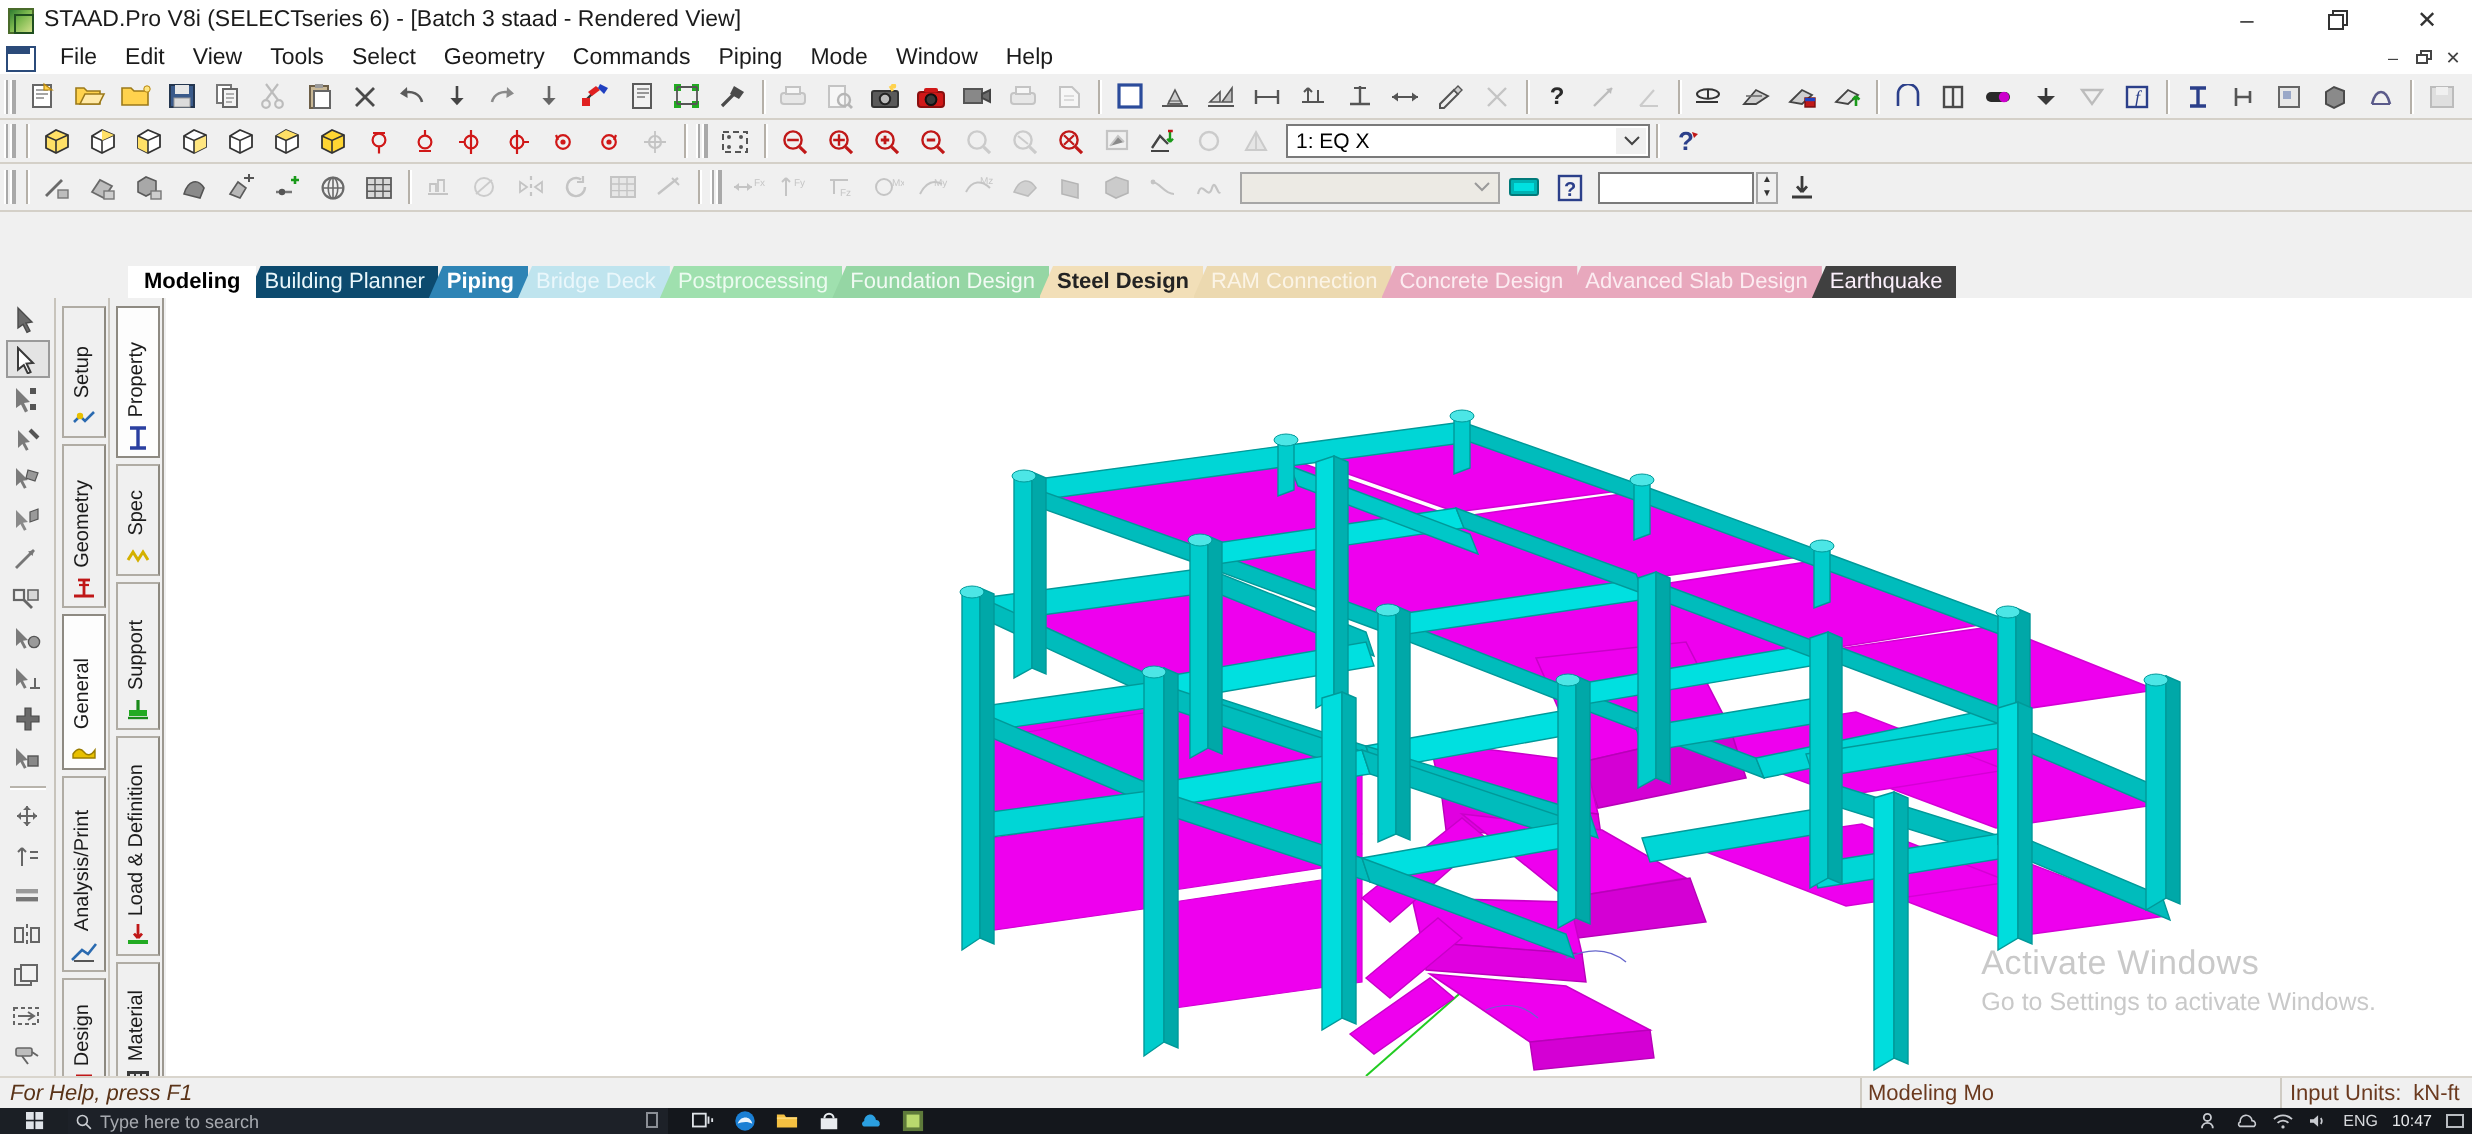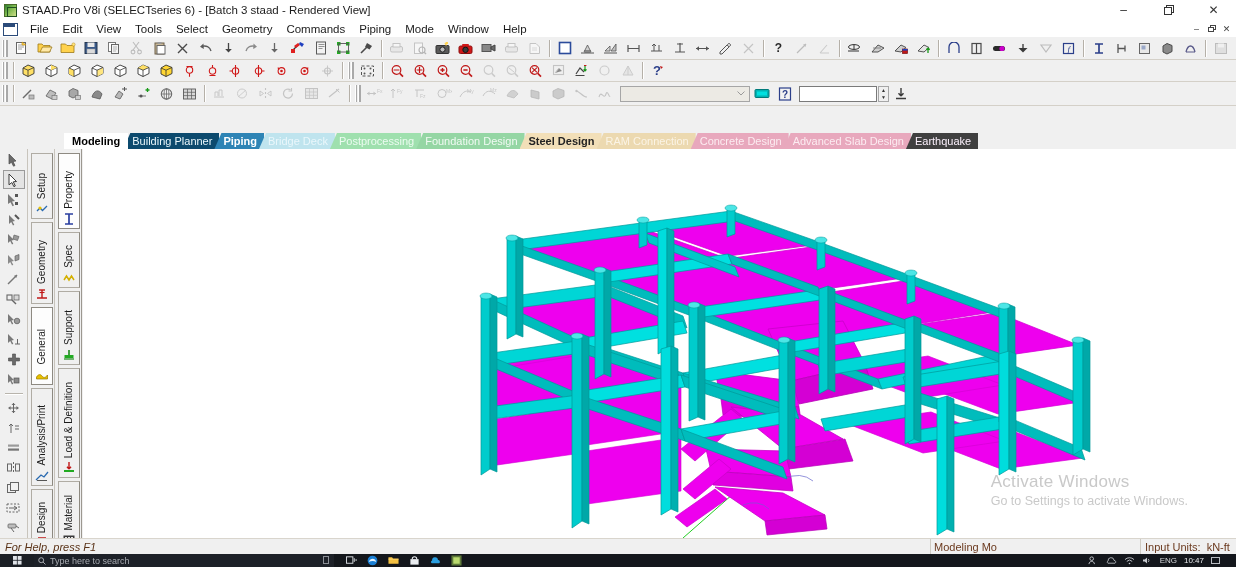--- a/index.html
+++ b/index.html
@@ -219,21 +219,21 @@
     flex: none; width: 300px; height: 13px; background: #1d2128;
     display: flex; align-items: center; padding-left: 4px; gap: 4px; position: relative;
   }
   .srch-txt { font-size: 9px; color: #a7aab0; white-space: nowrap; }
   .srch-right { position: absolute; right: 5px; top: 2px; width: 6px; height: 8px;
                 border: 1px solid #8b8f96; }
   .tbicons { display: flex; align-items: center; gap: 10px; margin-left: 12px; }
   .tbico { width: 11px; height: 11px; flex: none; display: block; }
   .tray {
     position: absolute; right: 0; top: 0; height: 13px; display: flex;
-    align-items: center; gap: 7px; padding-right: 16px;
+    align-items: center; gap: 7px; padding-right: 4px;
   }
   .tray-txt { font-size: 8px; color: #d6d8db; white-space: nowrap; }
   .tray-clock { font-size: 8px; color: #e8eaec; line-height: 1; white-space: nowrap; }
   .tray-box { width: 9px; height: 7px; border: 1px solid #b9bcc1; flex: none; }
 </style>
 </head>
 <body>
 
 <div id="app">
 
@@ -787,20 +787,28 @@
           <circle cx="6.5" cy="6.5" r="4.5" fill="none" stroke="#999" stroke-width="1.2"></circle>
         </svg>
     </div>
     <div class="tbtn dim">
       <svg width="14" height="14" viewBox="0 0 14 14">
           <path d="M7 2l5 9H2z" fill="#d8d8d8" stroke="#999" stroke-width="1"></path>
           <path d="M7 2v9" stroke="#999" stroke-width="0.9"></path>
         </svg>
     </div>
 
+    <div class="combo">
+      <span class="cval">1: EQ X</span>
+      <span class="carrow">
+        <svg width="8" height="5" viewBox="0 0 8 5">
+            <path d="M0.5 0.5L4 4L7.5 0.5" fill="none" stroke="#444" stroke-width="1"></path>
+          </svg>
+      </span>
+    </div>
     <div class="sep"></div>
     <div class="tbtn">
       <svg width="14" height="15" viewBox="0 0 14 15">
           <text x="2" y="12" font-family="Liberation Sans, sans-serif" font-size="13" font-weight="bold" fill="#2b3f8a">?</text>
           <path d="M9 3l3 1-2 2z" fill="#c01818"></path>
         </svg>
     </div>
   </div>
 
   <div class="toolbar" id="tb3">

